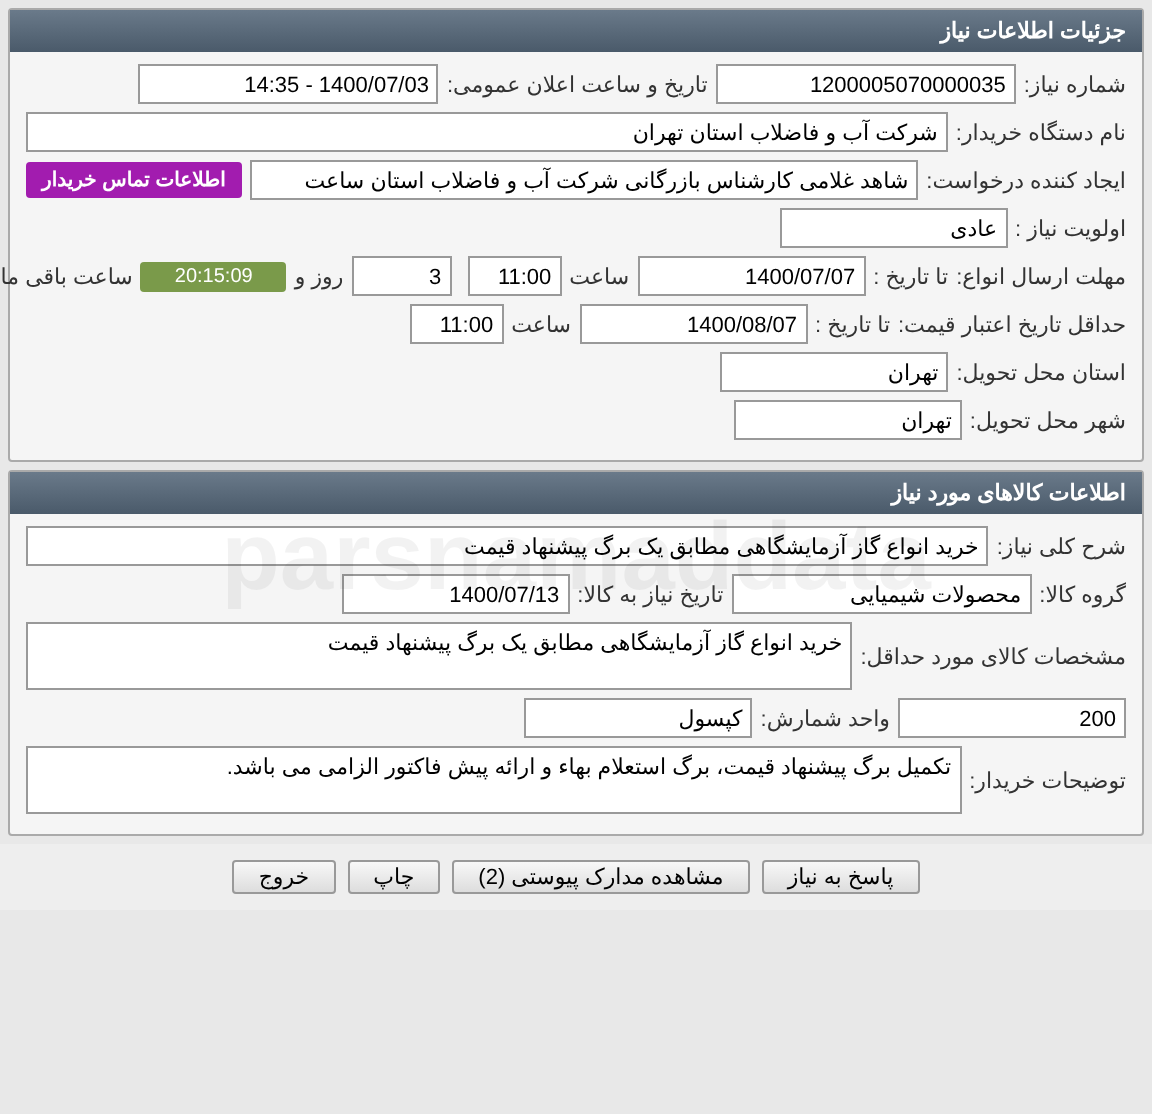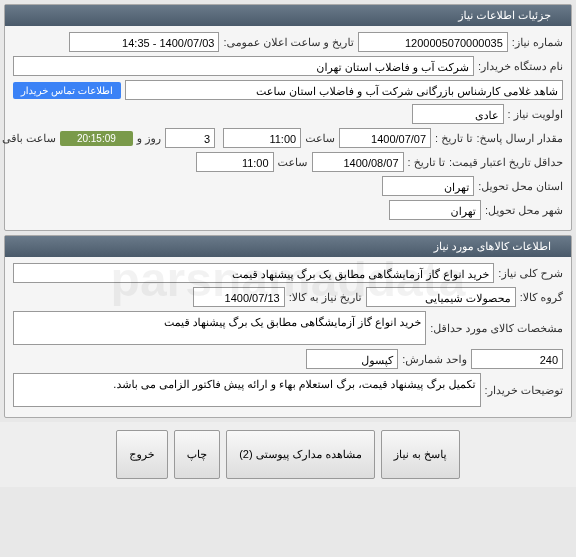--- a/index.html
+++ b/index.html
@@ -27,23 +27,23 @@
 }
 .panel {
   background: #f5f5f5;
   border: 1px solid #aaa;
   margin: 4px;
   border-radius: 2px;
 }
 .panel-header {
   background: linear-gradient(to bottom, #6a7a8a, #4a5a6a);
   color: #fff;
-  padding: 4px 20px;
+  padding: 4px 8px;
   font-size: 11px;
-  font-weight: normal;
+  font-weight: bold;
 }
 .panel-body {
   padding: 6px 8px;
 }
 .row {
   display: flex;
   align-items: center;
   margin-bottom: 4px;
   gap: 4px;
 }
@@ -56,42 +56,43 @@
   background: #fff;
   border: 1px solid #999;
   padding: 2px 4px;
   font-size: 11px;
   height: 20px;
   line-height: 16px;
   flex-shrink: 0;
 }
 .field.wide { flex: 1; padding-left: 24px; }
 .field.w150 { width: 150px; }
-.field.w110 { width: 92px; }
-.field.w70 { width: 78px; }
+.field.w110 { width: 114px; }
+.field.w70 { width: 47px; }
 .field.w50 { width: 50px; }
 .badge-blue {
-  background: #3b82f6;
+  background: #a21caf;
   color: #fff;
   padding: 3px 8px;
   border-radius: 2px;
   font-size: 10px;
   cursor: pointer;
+  font-weight: bold;
 }
 .badge-green {
   background: #7a9a4a;
   color: #fff;
   padding: 2px 17px;
   border-radius: 2px;
   font-size: 10px;
 }
 .btn {
   background: linear-gradient(to bottom, #f8f8f8, #ddd);
   border: 1px solid #999;
-  padding: 17px 12px;
+  padding: 1px 12px;
   font-size: 11px;
   cursor: pointer;
   border-radius: 2px;
 }
 .btn-row {
   display: flex;
   justify-content: center;
   gap: 6px;
   padding: 8px;
   background: #eee;
@@ -110,29 +111,30 @@
       <span class="label">شماره نیاز:</span>
       <span class="field w150">1200005070000035</span>
       <span class="label">تاریخ و ساعت اعلان عمومی:</span>
       <span class="field w150">1400/07/03 - 14:35</span>
     </div>
     <div class="row">
       <span class="label">نام دستگاه خریدار:</span>
       <span class="field wide">شرکت آب و فاضلاب استان تهران</span>
     </div>
     <div class="row">
+      <span class="label">ایجاد کننده درخواست:</span>
       <span class="field wide">شاهد غلامی کارشناس بازرگانی شرکت آب و فاضلاب استان ساعت</span>
       <span class="badge-blue">اطلاعات تماس خریدار</span>
     </div>
     <div class="row">
       <span class="label">اولویت نیاز :</span>
       <span class="field w110">عادی</span>
     </div>
     <div class="row">
-      <span class="label">مقدار ارسال پاسخ:</span>
+      <span class="label">مهلت ارسال انواع:</span>
       <span class="label">تا تاریخ :</span>
       <span class="field w110">1400/07/07</span>
       <span class="label">ساعت</span>
       <span class="field w70">11:00</span>
       <span class="spacer"></span>
       <span class="field w50">3</span>
       <span class="label">روز و</span>
       <span class="badge-green">20:15:09</span>
       <span class="label">ساعت باقی مانده</span>
     </div>
@@ -165,21 +167,21 @@
       <span class="label">گروه کالا:</span>
       <span class="field w150">محصولات شیمیایی</span>
       <span class="label">تاریخ نیاز به کالا:</span>
       <span class="field w110">1400/07/13</span>
     </div>
     <div class="row">
       <span class="label">مشخصات کالای مورد حداقل:</span>
       <span class="field wide" style="height:34px">خرید انواع گاز آزمایشگاهی مطابق یک برگ پیشنهاد قیمت</span>
     </div>
     <div class="row">
-      <span class="field w110">240</span>
+      <span class="field w110">200</span>
       <span class="label">واحد شمارش:</span>
       <span class="field w110">کپسول</span>
     </div>
     <div class="row">
       <span class="label">توضیحات خریدار:</span>
       <span class="field wide" style="height:34px">تکمیل برگ پیشنهاد قیمت، برگ استعلام بهاء و ارائه پیش فاکتور الزامی می باشد.</span>
     </div>
   </div>
 </div>
 

